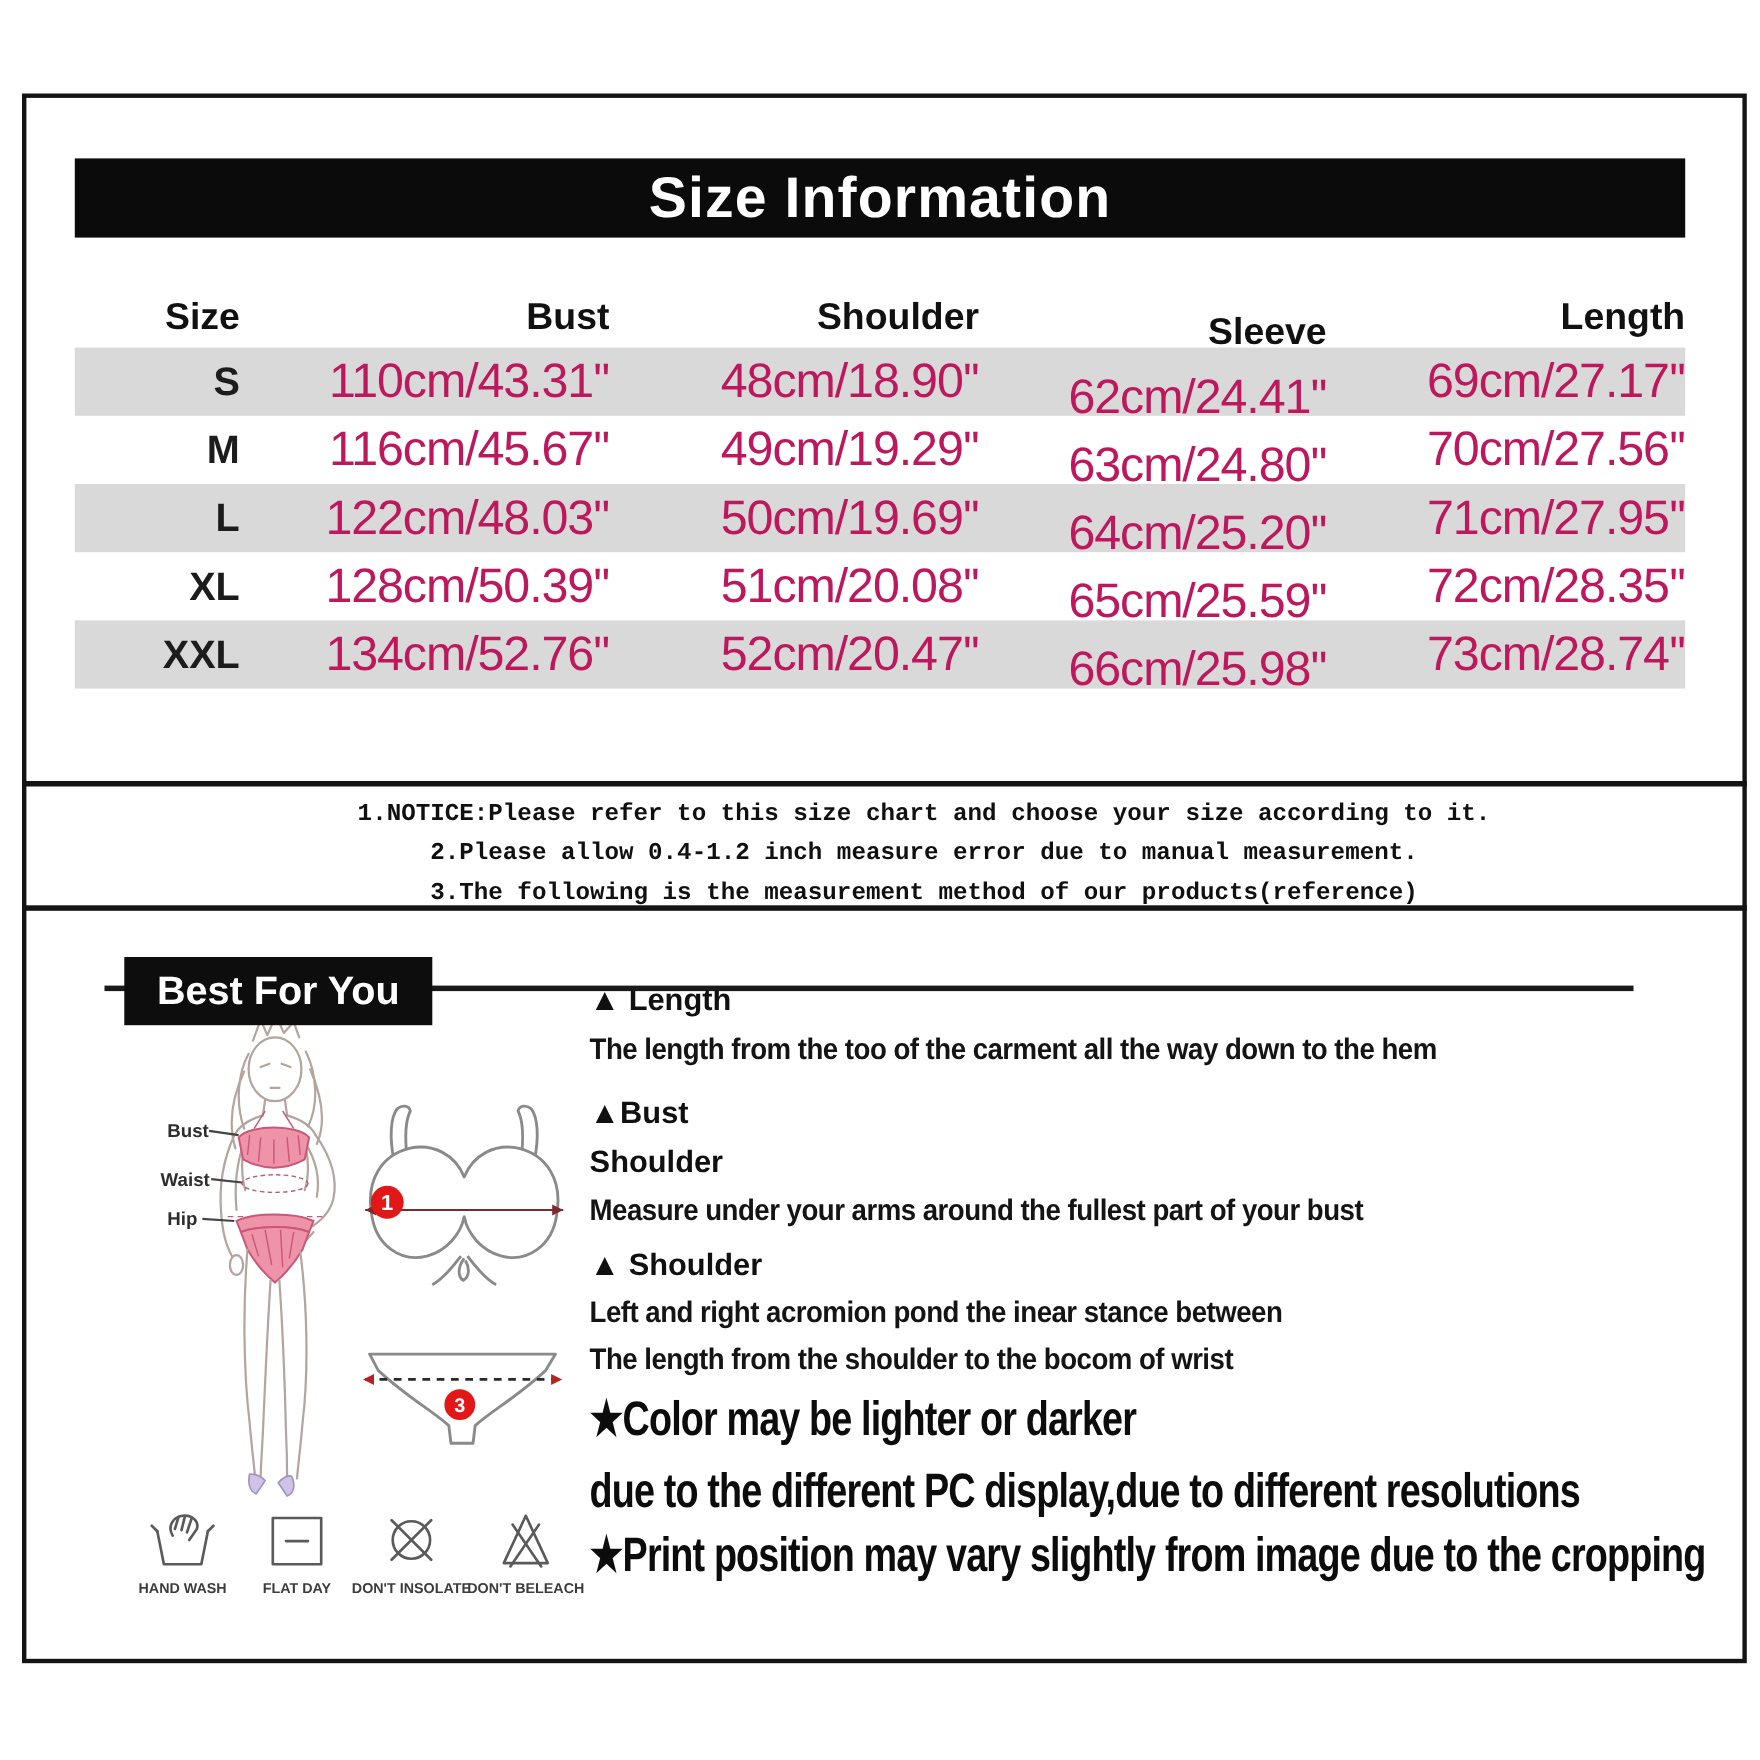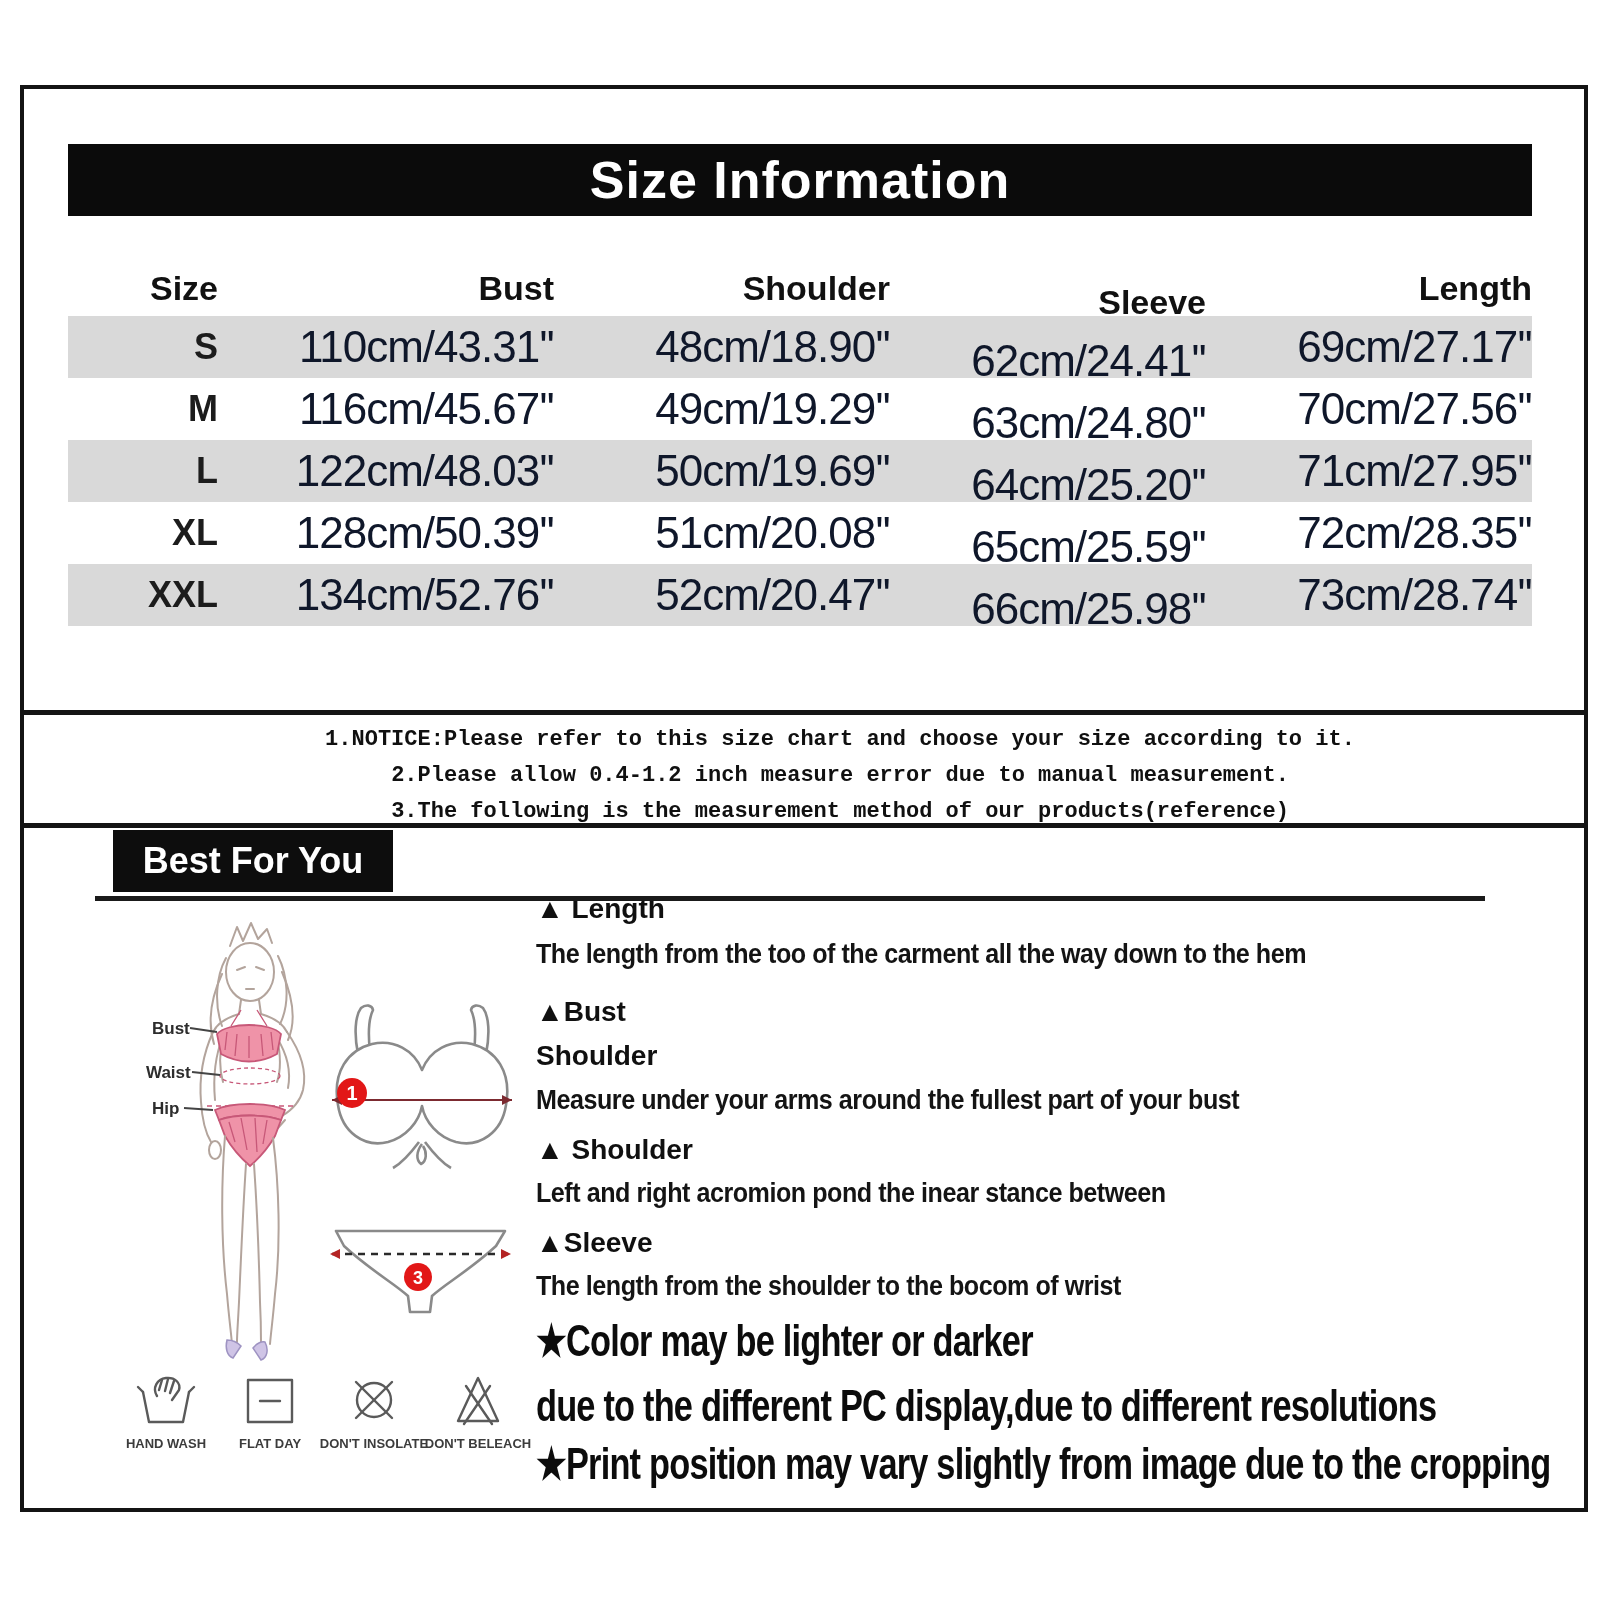--- a/index.html
+++ b/index.html
@@ -19,29 +19,29 @@
 
   
   .size-table{position:absolute;left:68px;top:260px;width:1464px;}
   .trow{display:flex;align-items:center;height:62px;}
   .trow.head{height:56px;}
   .trow.stripe{background:#d9d9d9;}
   .cell{text-align:right;}
   .c1{width:150px;}.c2{width:336px;}.c3{width:336px;}.c4{width:316px;margin-top:28px;}.c5{width:326px;}
   .hcell{font-weight:bold;font-size:34px;color:#111;}
   .size-cell{font-weight:bold;font-size:36px;}
-  .val{font-size:44px;letter-spacing:-1px;color:#0f172a;}
+  .val{font-size:44px;letter-spacing:-1px;color:#be185d;}
 
   
   .notice{position:absolute;left:24px;top:722px;width:1552px;text-align:center;
           font-family:"Liberation Mono",monospace;font-weight:bold;font-size:22px;
           line-height:36px;color:#101010;padding-left:40px;}
 
   
-  .bfy{position:absolute;left:113px;top:830px;width:280px;height:62px;background:#0d0d0d;
+  .bfy{position:absolute;left:113px;top:870px;width:280px;height:62px;background:#0d0d0d;
        color:#ffffff;display:flex;align-items:center;justify-content:center;
        font-size:36px;font-weight:bold;z-index:2;}
   .bfy-rule{position:absolute;left:95px;top:896px;width:1390px;height:5px;background:#1a1a1a;z-index:1;}
 
   .figure-svg{position:absolute;left:130px;top:912px;}
   .bra-svg{position:absolute;left:322px;top:1000px;}
   .panties-svg{position:absolute;left:328px;top:1225px;}
 
   
   .care{position:absolute;left:98px;top:1368px;width:432px;display:flex;justify-content:flex-end;}
@@ -234,20 +234,19 @@
   </div>
 
   <div class="mcol">
     <div class="mh">▲ Length</div>
     <div class="mp mt14">The length from the too of the carment all the way down to the hem</div>
     <div class="mh mt26">▲Bust</div>
     <div class="mh mt12">Shoulder</div>
     <div class="mp mt12">Measure under your arms around the fullest part of your bust</div>
     <div class="mh mt18">▲ Shoulder</div>
     <div class="mp mt12">Left and right acromion pond the inear stance between</div>
-    <div class="mh mt18">▲Sleeve</div>
     <div class="mp mt12">The length from the shoulder to the bocom of wrist</div>
     <div class="mbig mt14">★Color may be lighter or darker</div>
     <div class="mbig mt14">due to the different PC display,due to different resolutions</div>
     <div class="mbig mt8">★Print position may vary slightly from image due to the cropping</div>
   </div>
 
 </div>
 
 </body></html>

